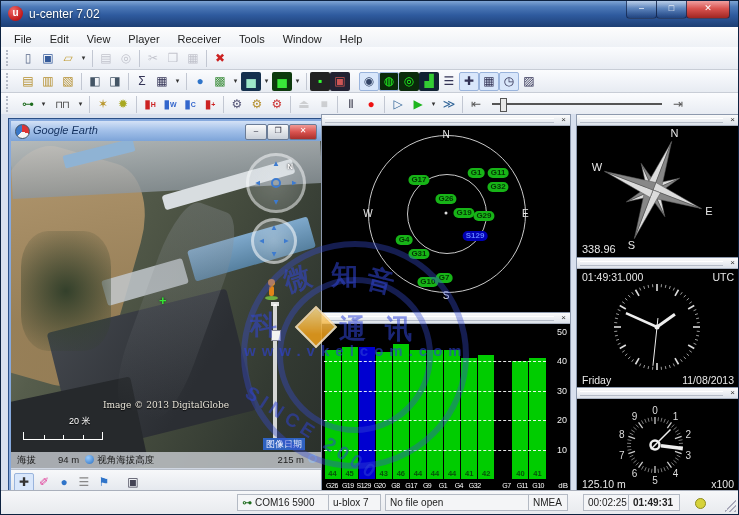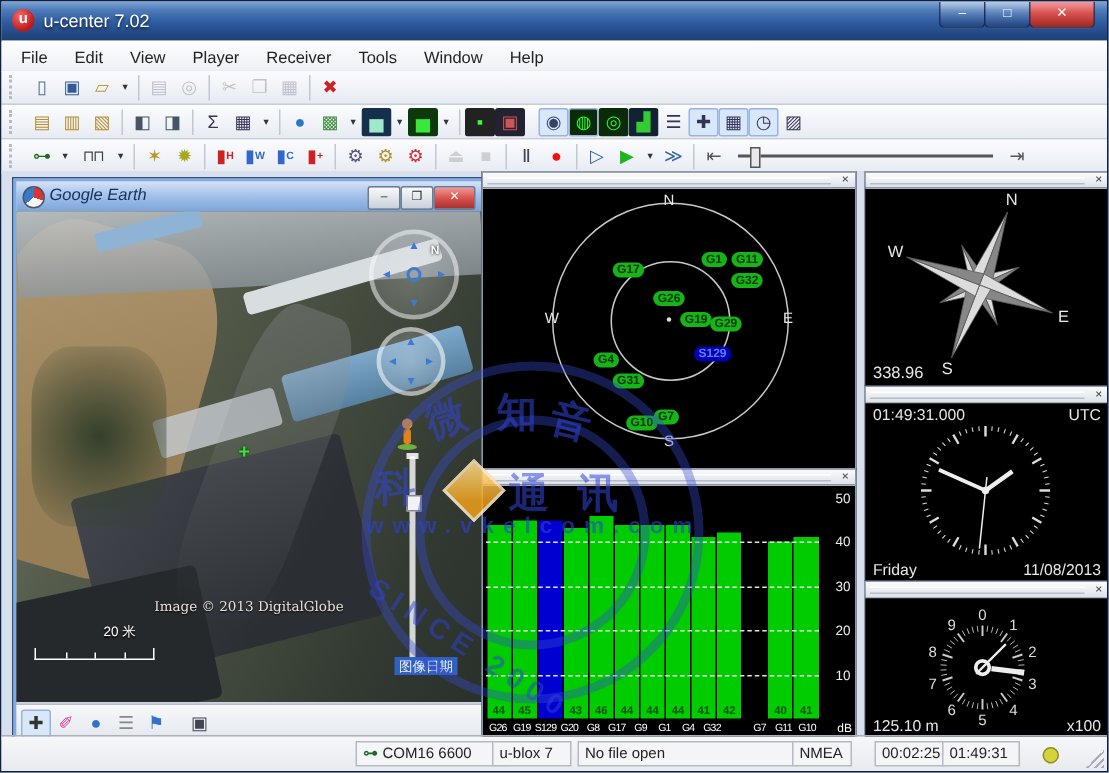--- a/index.html
+++ b/index.html
@@ -383,20 +383,29 @@
         </div>
         <div id="ge-cross">+</div>
         <div id="ge-attrib">Image © 2013 DigitalGlobe</div>
         <div id="ge-scale-label">20 米</div>
         <div id="ge-scalebar">
             <i style="left:25%;"></i>
             <i style="left:50%;"></i>
             <i style="left:75%;"></i>
           </div>
         <div id="ge-chip">图像日期</div>
+        <div id="ge-infobar">
+          <span style="margin-left:6px;">海拔</span>
+          <span style="margin-left:22px;">94 m</span>
+          <span id="ge-globe-dot"></span>
+          <span>视角海拔高度</span>
+          <span class="sp"></span>
+          <span>215 m</span>
+          <span id="ge-eye-ring"></span>
+        </div>
       </div>
       <div id="ge-toolbar">
           <button class="tb-btn pressed">
             <span style="color: rgb(51, 51, 51);">✚</span>
           </button>
           <button class="tb-btn">
             <span style="color: rgb(224, 64, 154);">✐</span>
           </button>
           <button class="tb-btn">
             <span style="color: rgb(47, 116, 201);">●</span>
@@ -737,23 +746,23 @@
         <div class="wm-char" style="left: 330px; top: 143px; transform: rotate(0deg);">知</div>
         <div class="wm-char" style="left: 366px; top: 149px; transform: rotate(14deg);">音</div>
         <div class="wm-char" style="left: 249px; top: 193px; transform: rotate(0deg);">科</div>
         <div class="wm-char" style="left: 338px; top: 197px; transform: rotate(0deg);">通</div>
         <div class="wm-char" style="left: 384px; top: 197px; transform: rotate(0deg);">讯</div>
       </div>
 
   </div>
 
   <div id="statusbar">
-    <div class="sb-field" style="left:236px;width:97px;"><span id="sb-plug">⊶</span><span>COM16 6600</span></div>
+    <div class="sb-field" style="left:236px;width:97px;"><span id="sb-plug">⊶</span><span>COM16 5900</span></div>
     <div class="sb-field" style="left:327px;width:47px;">u-blox 7</div>
     <div class="sb-field" style="left:384px;width:141px;">No file open</div>
     <div class="sb-field" style="left:527px;width:34px;">NMEA</div>
     <div class="sb-field" style="left:582px;width:43px;">00:02:25</div>
-    <div class="sb-field" style="left:627px;width:46px;">01:49:31</div>
+    <div class="sb-field" style="left:627px;width:46px;font-weight:bold;">01:49:31</div>
     <div id="sb-ind"></div>
     <div id="sb-grip"></div>
   </div>
 
 </div>
 
 </body></html>

